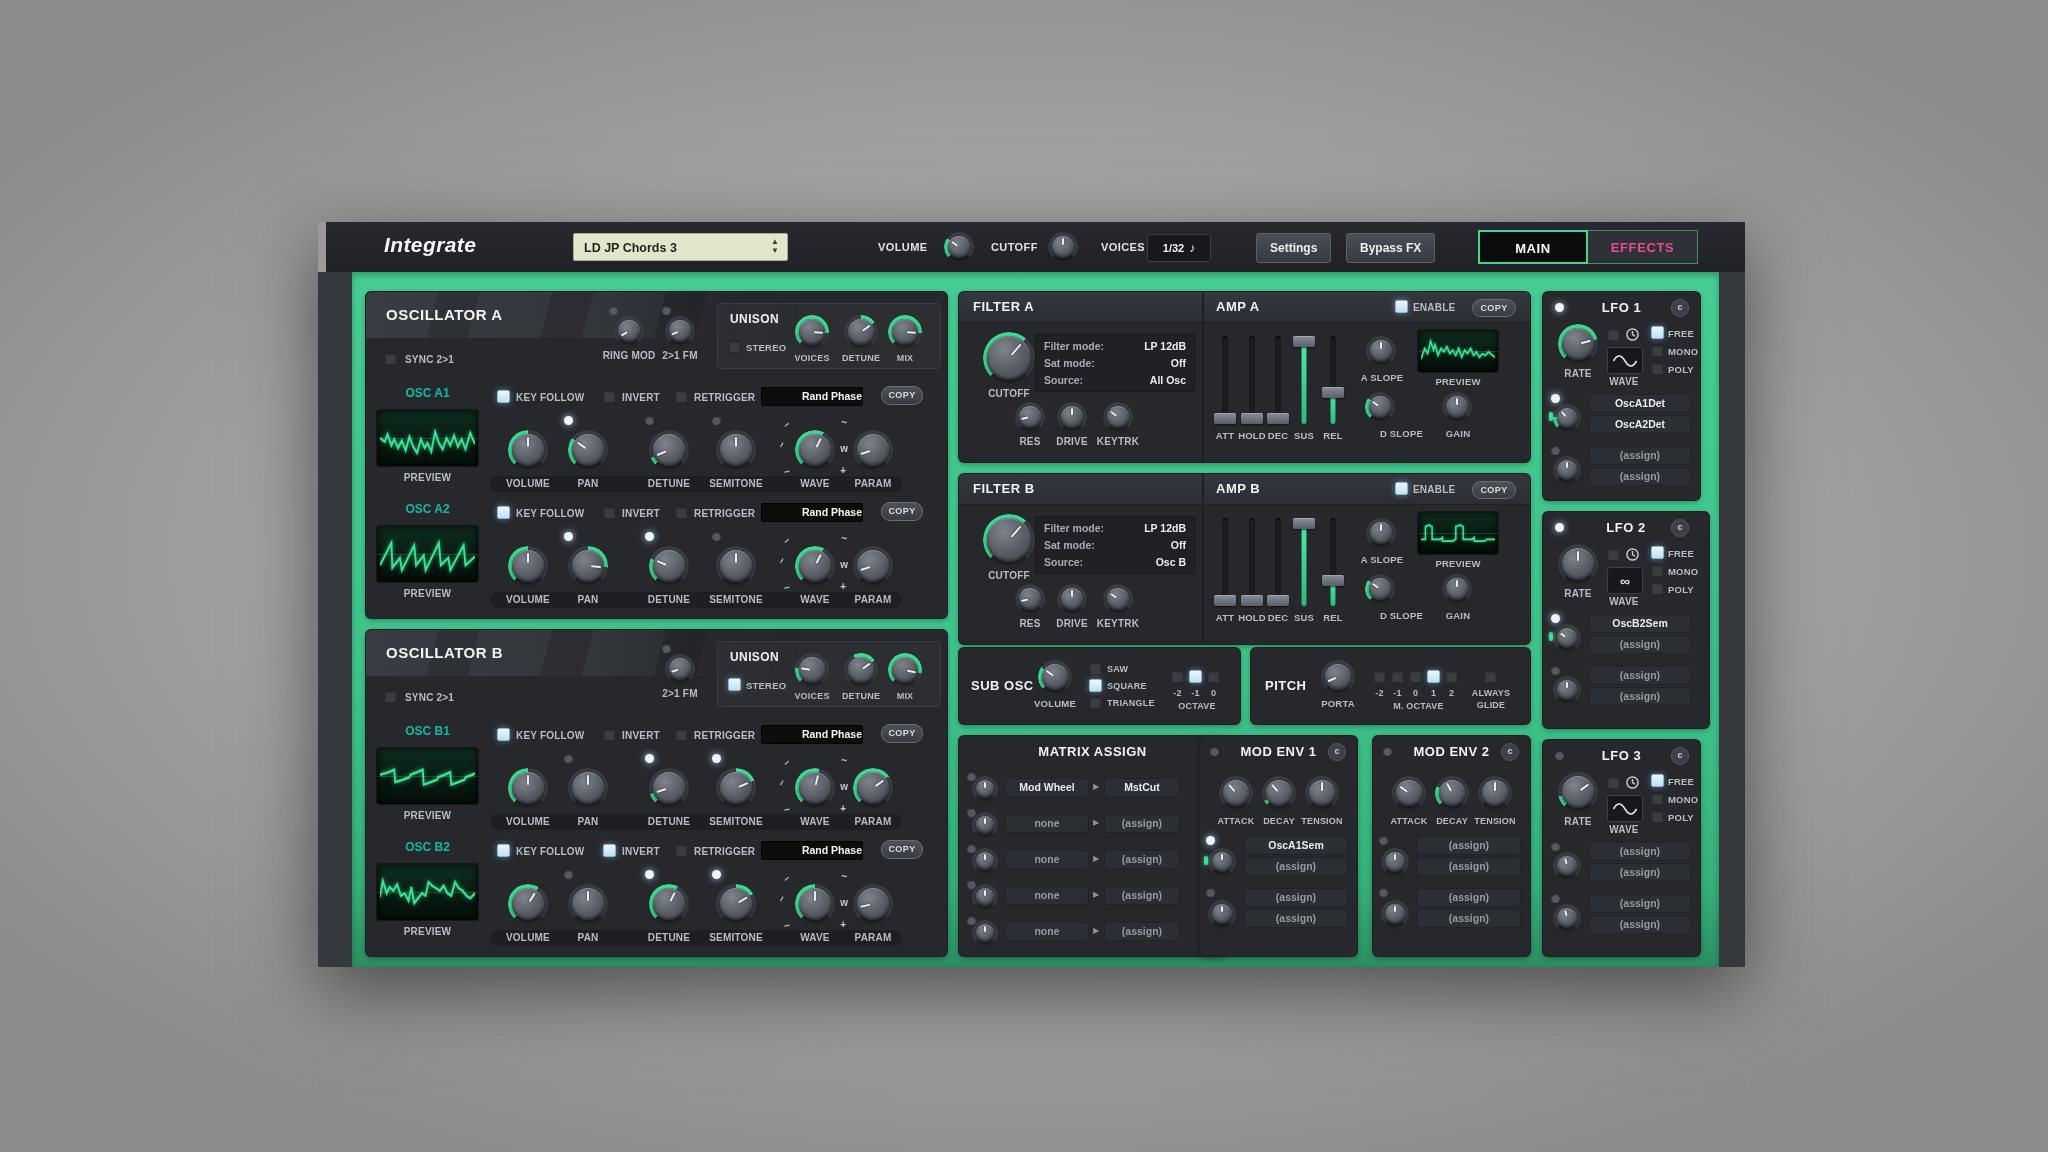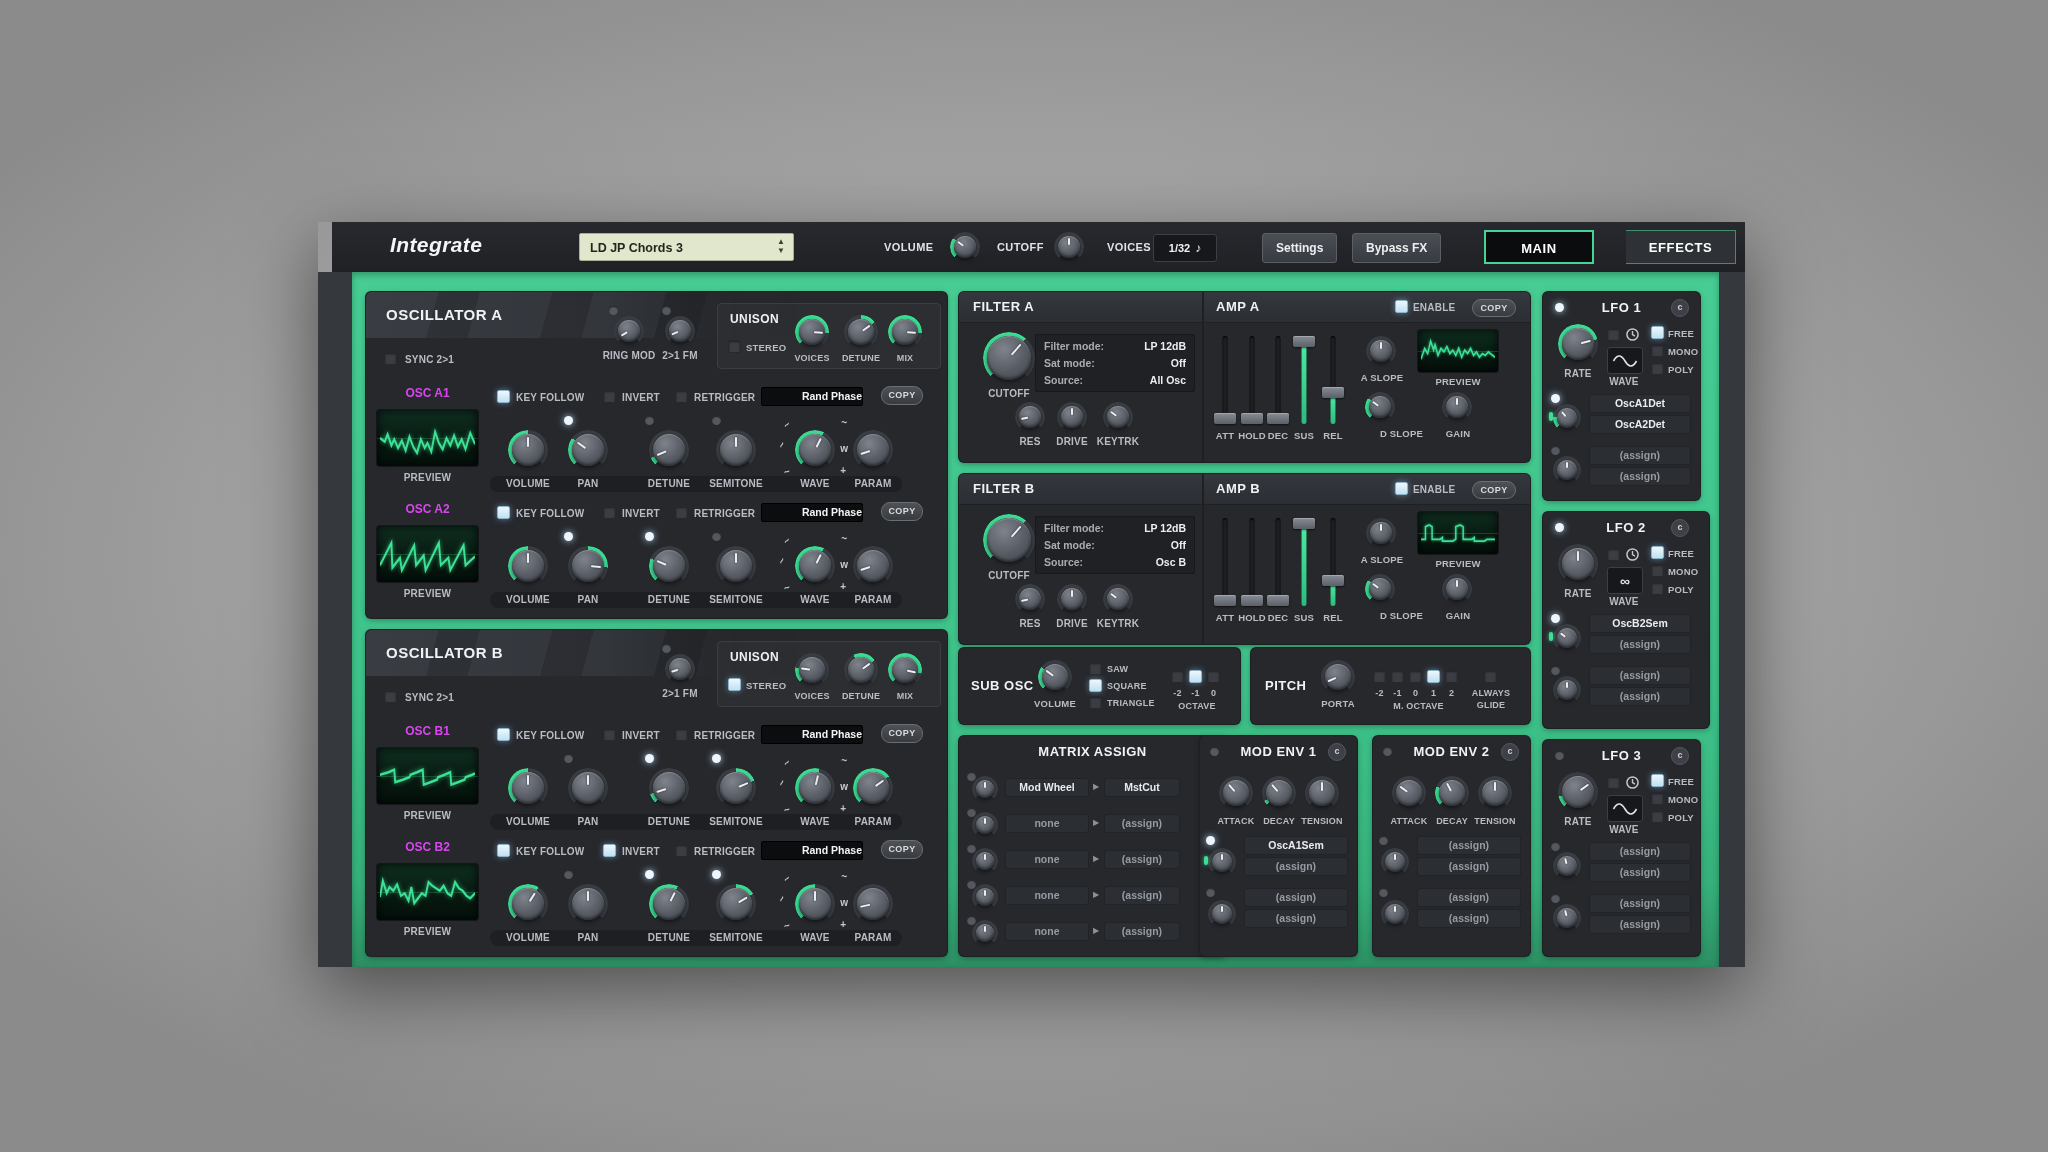--- a/index.html
+++ b/index.html
@@ -3,21 +3,21 @@
 <meta charset="utf-8">
 <style>
   html,body{margin:0;padding:0;}
   body{width:2048px;height:1152px;overflow:hidden;
        background:radial-gradient(ellipse 62% 58% at 50% 48%, #b8b8b8 0%, #a3a3a3 55%, #8b8b8b 100%);
        font-family:"Liberation Sans","DejaVu Sans",sans-serif;}
   .a{position:absolute;}
   
   .win{position:absolute;left:318px;top:222px;width:1427px;height:745px;
        box-shadow:0 22px 70px rgba(0,0,0,.5);}
-  .whead{position:absolute;top:0;left:14px;right:0;height:50px;
+  .whead{position:absolute;top:0;left:8px;right:0;height:50px;
        background:linear-gradient(180deg,#27292e,#1f2125);border-bottom:1px solid #121316;}
   .wbody{position:absolute;top:50px;left:0;right:0;bottom:0;background:#35383c;}
   .green{position:absolute;top:0;left:34px;right:26px;bottom:0;
        background:linear-gradient(180deg,#47cd93 0%,#3ec48a 60%,#36b07a 88%,#2c8f63 100%);
        box-shadow:inset 0 3px 6px rgba(0,0,0,.28);}
   
   .logo{left:58px;top:11px;font-style:italic;font-weight:bold;font-size:21px;color:#f4f5f7;letter-spacing:.4px;}
   .preset{left:247px;top:11px;width:215px;height:28px;background:#e0e7cc;border:1px solid #a8b091;
        border-radius:2px;color:#23271b;font-weight:bold;font-size:12.5px;line-height:28px;padding-left:10px;box-sizing:border-box;}
   .stepper{position:absolute;right:7px;top:3px;width:10px;line-height:9px;font-size:8px;color:#3c4030;text-align:center;}
@@ -28,21 +28,21 @@
   .voicesbox{left:821px;top:12px;width:62px;height:26px;background:#17181b;border:1px solid #3c3f45;border-radius:3px;
        color:#f0f1f3;font-weight:bold;font-size:11px;line-height:26px;text-align:center;}
   .voicesbox .note{font-size:12px;margin-left:5px;}
   .hbtn{top:11px;height:28px;line-height:28px;padding:0 13px;background:linear-gradient(180deg,#4a4e55,#373b41);
        border:1px solid #5b5f66;border-radius:3px;color:#eceef0;font-weight:bold;font-size:12px;}
   .b-set{left:930px;} .b-byp{left:1020px;}
   .tabs{left:1152px;top:8px;height:34px;}
   .tab{position:absolute;top:0;width:110px;height:34px;line-height:34px;text-align:center;
        font-weight:bold;font-size:13px;letter-spacing:.6px;box-sizing:border-box;}
   .tab.active{left:0;background:#0b0c0e;border:2px solid #44d495;color:#ffffff;}
-  .tab.inactive{left:110px;background:#2e3136;border:1px solid #3f8f6a;border-left:none;color:#ffffff;margin-left:32px;}
+  .tab.inactive{left:110px;background:#2e3136;border:1px solid #3f8f6a;border-left:none;color:#ec4899;}
   
   .panel{position:absolute;background:#26282c;border-radius:5px;
        box-shadow:0 0 0 1px #1d1f22,0 2px 6px rgba(0,0,0,.35);}
   .p-osca{left:14px;top:20px;width:581px;height:326px;}
   .p-oscb{left:14px;top:358px;width:581px;height:326px;}
   .p-faa{left:607px;top:20px;width:571px;height:170px;}
   .p-fab{left:607px;top:202px;width:571px;height:170px;}
   .p-sub{left:607px;top:376px;width:281px;height:76px;}
   .p-pitch{left:899px;top:376px;width:279px;height:76px;}
   .p-mx{left:607px;top:464px;width:231px;height:220px;padding-left:36px;}
@@ -121,21 +121,21 @@
   .uni-box{left:351px;top:11px;width:222px;height:64px;background:rgba(255,255,255,.03);
        border:1px solid #3a3d42;border-radius:4px;}
   .uni-title{left:12px;top:8px;font-size:12px;font-weight:bold;color:#eef0f2;letter-spacing:.4px;}
   .uni-cb{left:10px;top:36px;} .uni-lb{left:28px;top:38px;font-size:9.5px;}
   .uk1{left:77px;top:11px;} .uk2{left:126px;top:11px;} .uk3{left:170px;top:11px;}
   .uvl1{left:64px;top:49px;width:60px;} .uvl2{left:113px;top:49px;width:60px;} .uvl3{left:157px;top:49px;width:60px;}
   .uvl1,.uvl2,.uvl3{text-align:center;font-size:9px;}
   
   .orow{position:absolute;left:0;right:0;height:116px;}
   .orow1{top:88px;} .orow2{top:204px;}
-  .oname{left:11px;top:6px;width:101px;text-align:center;font-size:12px;font-weight:bold;color:#d946ef;}
+  .oname{left:11px;top:6px;width:101px;text-align:center;font-size:12px;font-weight:bold;color:#14b8a6;}
   .oprev{left:11px;top:30px;width:101px;height:56px;}
   .oprevlab{left:11px;top:92px;width:101px;text-align:center;}
   .pcb-kf{left:131px;top:10px;} .lb-kf{left:150px;top:12px;}
   .pcb-inv{left:237px;top:10px;} .lb-inv{left:256px;top:12px;}
   .pcb-ret{left:309px;top:10px;} .lb-ret{left:328px;top:12px;}
   .phasebox{left:395px;top:7px;width:100px;height:17px;line-height:17px;}
   .ocopy{left:515px;top:6px;width:40px;height:17px;}
   .lstrip{left:124px;top:96px;width:412px;height:16px;background:#1d1f23;border-radius:8px;}
   .ld2{left:198px;top:36px;} .ld3{left:279px;top:36px;} .ld4{left:346px;top:36px;}
   .kp1{left:142px;top:50px;} .kp2{left:202px;top:50px;} .kp3{left:283px;top:50px;}

